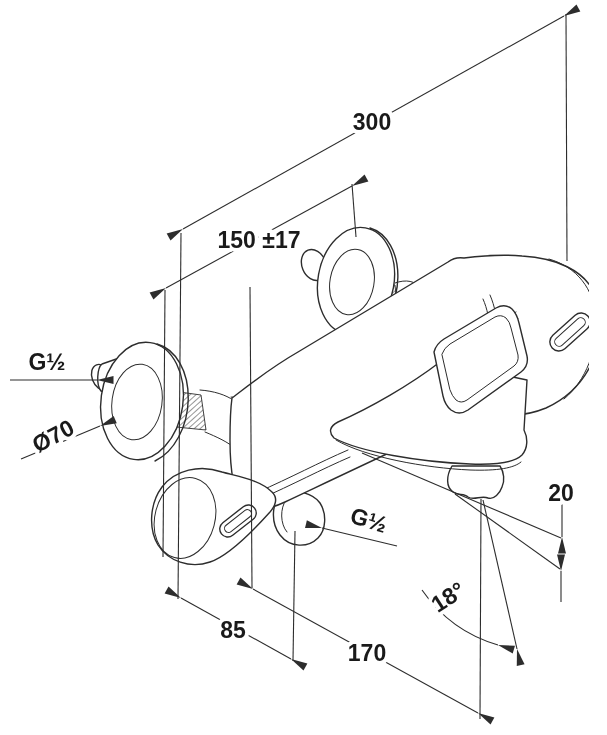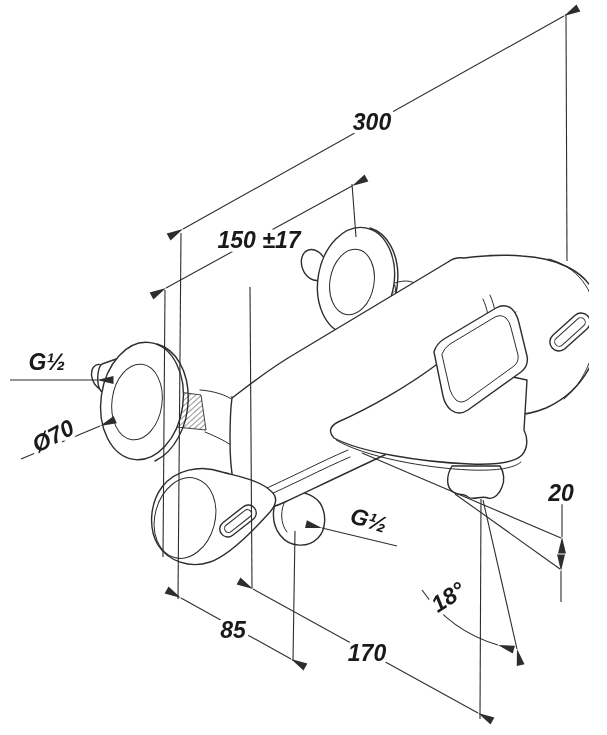--- a/index.html
+++ b/index.html
@@ -1,16 +1,16 @@
 <!DOCTYPE html>
 <html><head>
 <meta charset="utf-8">
 <style>
   html,body { margin:0; padding:0; background:#ffffff; }
-  .canvas { position:relative; width:589px; height:735px; background:#fff; overflow:hidden;font-style:italic; }
+  .canvas { position:relative; width:589px; height:735px; background:#fff; overflow:hidden; }
   svg { display:block; }
   .ln   { fill:none; stroke:#2d2d2d; stroke-width:1.4; stroke-linecap:round; stroke-linejoin:round; }
   .lnt  { fill:none; stroke:#2d2d2d; stroke-width:1;   stroke-linecap:round; stroke-linejoin:round; }
   .wfill{ fill:#ffffff; }
   .dim  { fill:none; stroke:#2d2d2d; stroke-width:1.1; stroke-linecap:butt; }
   .hatchbox { fill:url(#hatch); stroke:#2d2d2d; stroke-width:0.9; }
   .dim-text { font-family:"Liberation Sans", sans-serif; font-size:23px; font-weight:600;
               fill:#1a1a1a; text-anchor:middle; paint-order:stroke; stroke:#ffffff;
               stroke-width:8px; stroke-linejoin:round; }
 </style>

